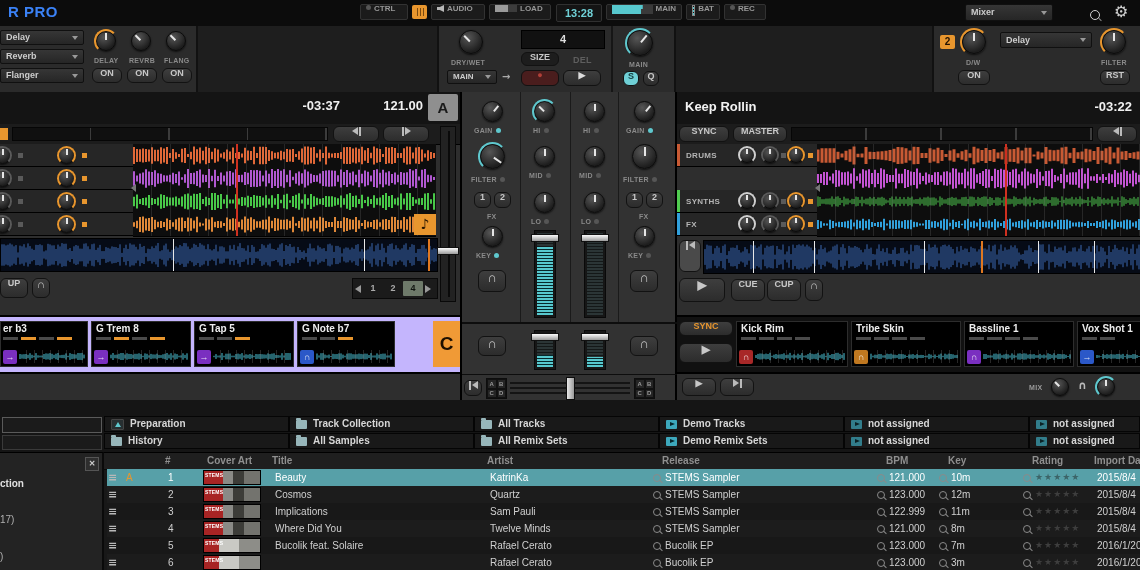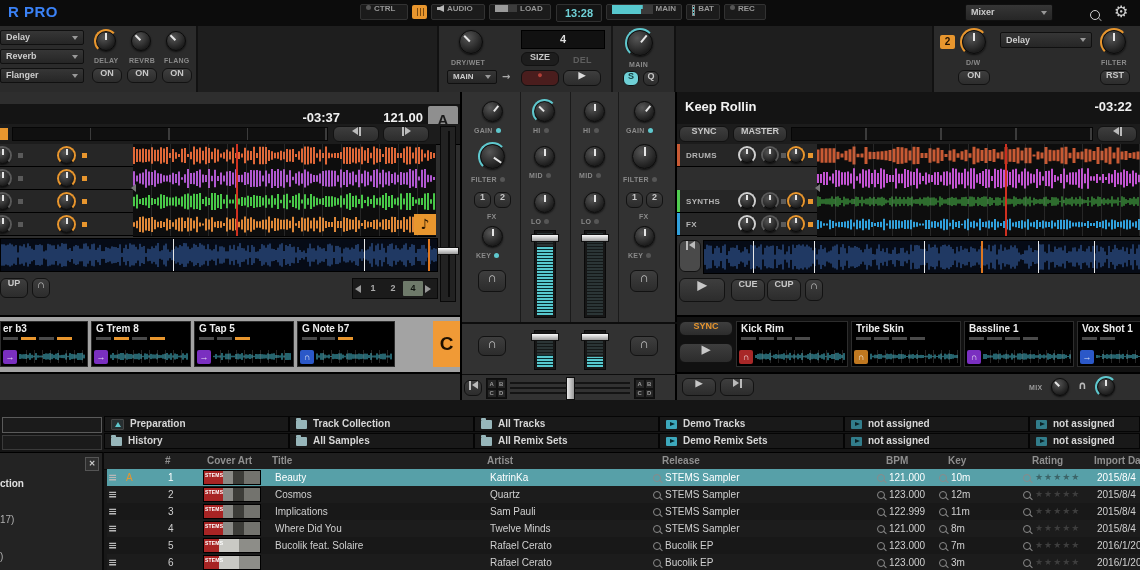--- a/index.html
+++ b/index.html
@@ -211,21 +211,21 @@
           <i></i>
         </div>
       <div class="lbl" style="left:167px;top:33px;">FILTER</div>
       <div class="btn" style="left:166px;top:44px;width:30px;height:15px;">
           <span>RST</span>
         </div>
     </div>
   </div>
 
   <div class="abs" style="left:0;top:92px;width:460px;height:308px;background:#2e2e2e;">
-    <div class="abs" style="left:0;top:12px;width:460px;height:32px;background:#141414;border-bottom:1px solid #000;">
+    <div class="abs" style="left:0;top:0;width:460px;height:32px;background:#141414;border-bottom:1px solid #000;">
       <div class="abs" style="left:250px;top:7px;width:90px;text-align:right;color:#f0f0f0;font:bold 13px/1 'Liberation Sans',sans-serif;">-03:37</div>
       <div class="abs" style="left:348px;top:7px;width:75px;text-align:right;color:#f0f0f0;font:bold 13px/1 'Liberation Sans',sans-serif;">121.00</div>
       <div class="abs" style="left:428px;top:2px;width:30px;height:27px;background:#8f8f8f;color:#1a1a1a;font:bold 15px/27px 'Liberation Sans',sans-serif;text-align:center;border-radius:2px;">A</div>
     </div>
     <div class="abs" style="left:0;top:32px;width:460px;height:20px;background:#1c1c1c;border-bottom:1px solid #000;">
       <div class="abs" style="left:0;top:4px;width:8px;height:12px;background:#e8962e;"></div>
       <div class="seg" style="left:12px;top:3px;width:316px;height:14px;"></div>
       <div class="btn" style="left:333px;top:2px;width:46px;height:16px;">
           <span class="tri-l"></span>
           <span class="vb"></span>
@@ -343,21 +343,21 @@
       <span style="width:20px;text-align:center;color:#aaa;font:bold 9px/1 'Liberation Sans',sans-serif;">2</span>
       <span style="width:20px;height:15px;background:#6e7a6a;color:#101510;font:bold 9px/15px 'Liberation Sans',sans-serif;text-align:center;border-radius:1px;">4</span>
       <span class="tri-r" style="margin:0 2px;border-left-color:#999;"></span>
     </div>
 
     <div class="ftrack" style="left:440px;top:34px;width:16px;height:176px;background:#222;">
       <div class="abs" style="left:7px;top:4px;bottom:4px;width:2px;background:#0a0a0a;"></div>
       <div class="fh" style="top:120px;"></div>
     </div>
 
-    <div class="abs" style="left:0;top:223px;width:460px;height:55px;background:#a3a3a3;border-top:2px solid #000;border-bottom:2px solid #000;">
+    <div class="abs" style="left:0;top:223px;width:460px;height:55px;background:#c4b5fd;border-top:2px solid #000;border-bottom:2px solid #000;">
       <div class="rcell" style="left:0;top:4px;width:88px;height:46px;">
         <span class="rtitle" style="left:2px;">er b3</span>
         <span class="dash" style="left:2px;"></span>
           <span class="dash on" style="left:20px;"></span>
           <span class="dash" style="left:38px;"></span>
           <span class="dash on" style="left:56px;"></span>
         <span class="ricon" style="background: rgb(122, 47, 192);">→</span>
         <div class="wvbox" style="left:18px;bottom:3px;width:66px;height:13px;">
             <div class="wv" style="position:absolute;inset:0;">
               <svg width="66" height="13" style="display:block">

